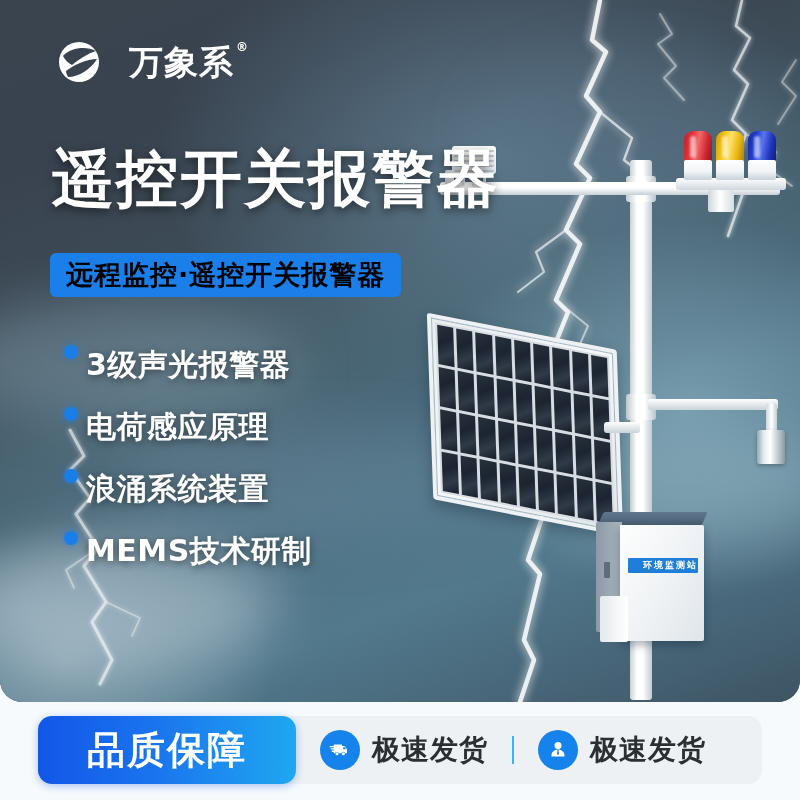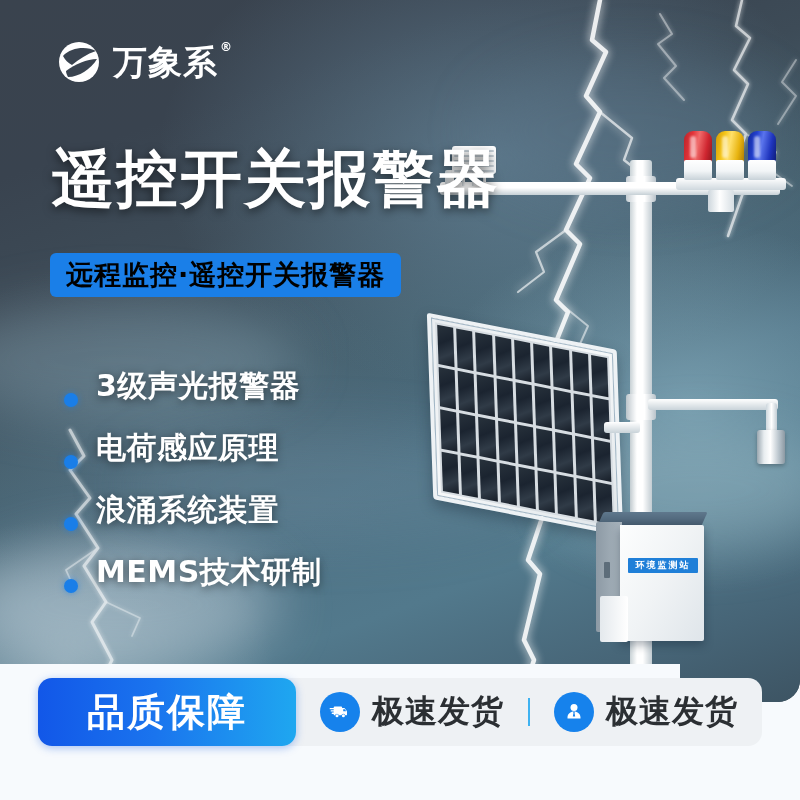--- a/index.html
+++ b/index.html
@@ -261,21 +261,21 @@
   .ctrl-label {
     position: absolute;
     left: 32px; top: 46px;
     width: 70px; height: 15px;
     background: #1f7fd8;
     border-radius: 1px;
     color: #fff;
     font-size: 9px;
     letter-spacing: 2px;
     line-height: 15px;
-    text-align: center;
+    text-align: right;
     font-weight: 700;
   }
   .ctrl-foot {
     position: absolute;
     left: 4px; top: 84px;
     width: 28px; height: 46px;
     background: linear-gradient(90deg, #e4e9ed, #ffffff);
     border-radius: 2px;
   }
   .ctrl-vent {
@@ -299,20 +299,21 @@
     position: relative;
   }
   .logo-name {
     color: #ffffff;
     font-size: 34px;
     font-weight: 900;
     letter-spacing: 1px;
     line-height: 1;
     position: relative;
     font-family: "DejaVu Sans", "Liberation Sans", sans-serif;
+    margin-left: 16px;
   }
   .logo-reg {
     position: absolute;
     right: -15px; top: -4px;
     font-size: 12px;
     font-weight: 700;
     color: #ffffff;
   }
 
   .headline {
@@ -343,22 +344,22 @@
     font-family: "DejaVu Sans", "Liberation Sans", sans-serif;
   }
 
   .features {
     position: absolute;
     left: 64px; top: 345px;
     width: 380px;
   }
   .feature {
     display: flex;
-    align-items: flex-end;
-    gap: 18px;
+    align-items: flex-start;
+    gap: 8px;
     height: 62px;
   }
   .feature .dot {
     width: 14px; height: 14px;
     border-radius: 50%;
     background: #1a7ee8;
     flex: 0 0 14px;
     box-shadow: 0 0 6px rgba(26,126,232,0.6);
   }
   .feature .txt {
@@ -366,21 +367,21 @@
     font-size: 30px;
     font-weight: 700;
     letter-spacing: 0.5px;
     text-shadow: 0 2px 8px rgba(0,0,0,0.5);
     font-family: "DejaVu Sans", "Liberation Sans", sans-serif;
   }
 
   
   .footer {
     position: absolute;
-    left: 0; top: 664px;
+    left: 0; top: 702px;
     width: 680px; height: 98px;
     background: #f7fafd;
   }
   .footer-inner {
     position: absolute;
     left: 38px; top: 14px;
     width: 724px; height: 68px;
     background: #eef1f4;
     border-radius: 14px;
     display: flex;
@@ -410,21 +411,21 @@
     width: 40px; height: 40px;
     border-radius: 50%;
     background: #1682ec;
     display: flex;
     align-items: center;
     justify-content: center;
     flex: 0 0 40px;
   }
   .foot-txt {
     color: #2b2f33;
-    font-size: 32px;
+    font-size: 28px;
     font-weight: 900;
     letter-spacing: 1px;
     white-space: nowrap;
     font-family: "DejaVu Sans", "Liberation Sans", sans-serif;
   }
   .foot-divider {
     width: 2px; height: 28px;
     background: #1fa7f0;
     opacity: 0.85;
   }

